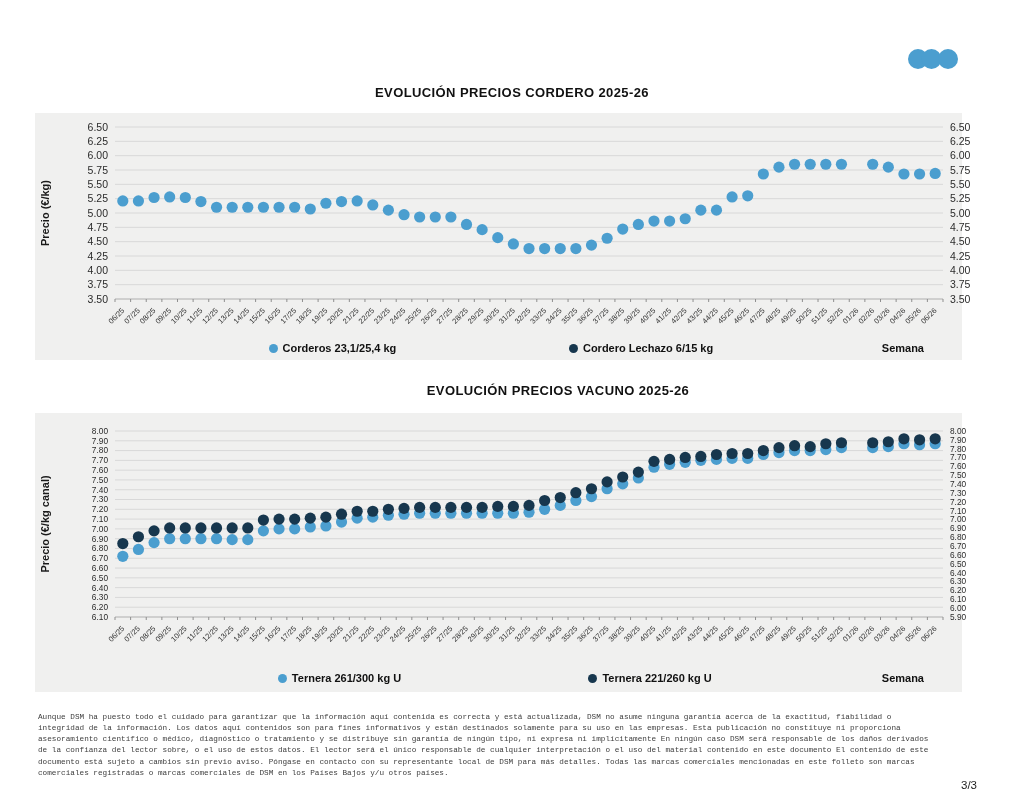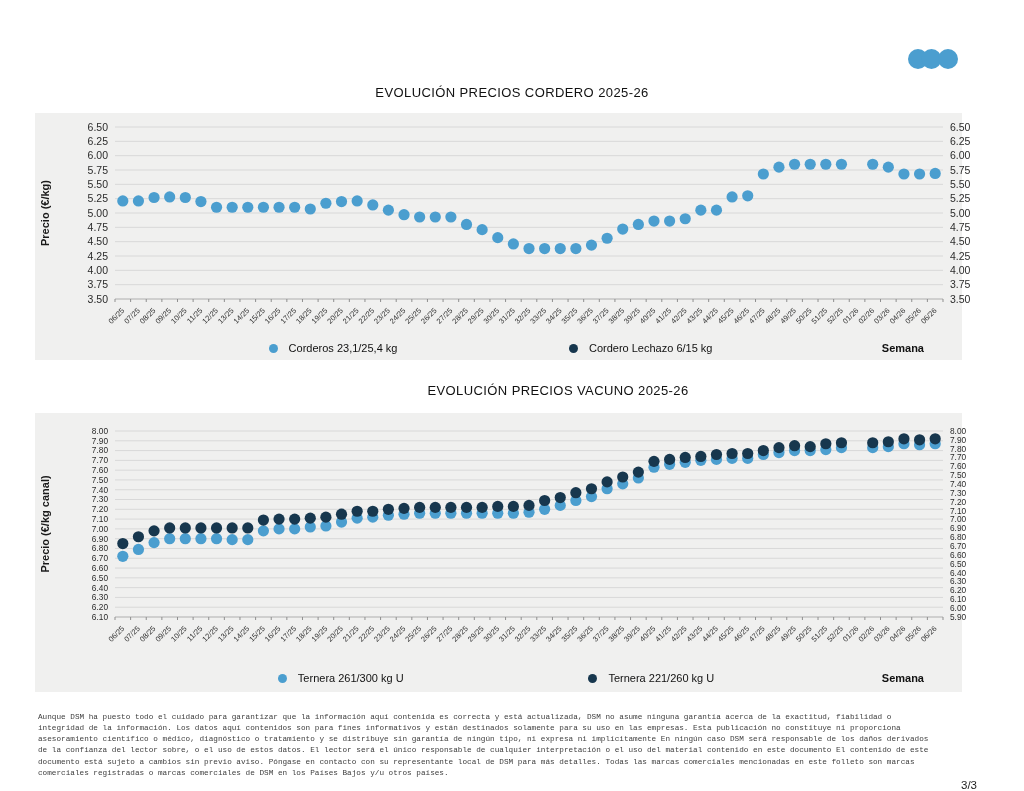--- a/index.html
+++ b/index.html
@@ -1,39 +1,39 @@
 <!DOCTYPE html>
 <html><head>
 <meta charset="utf-8">
 <style>
   * { margin:0; padding:0; box-sizing:border-box; }
   html,body { width:1024px; height:791px; background:#ffffff; overflow:hidden;
               font-family:"Liberation Sans", sans-serif; }
   #page { position:relative; width:1024px; height:791px; background:#fff; }
 
   .chart-title { position:absolute; left:0; width:1024px; text-align:center;
-                 font-size:13px; font-weight:normal; letter-spacing:.4px; color:#111; }
+                 font-size:13px; font-weight:bold; letter-spacing:.4px; color:#111; }
   #title1 { top:85px; }
   #title2 { top:383px;margin-left:46px; }
 
   .panel { position:absolute; left:35px; width:927px; background:#f0f0ef; }
   #panel1 { top:113px;  height:247px; }
   #panel2 { top:413px;  height:279px; }
 
   .plot-svg { display:block; }
 
   .grid        { stroke:#d8d8d8; stroke-width:1; }
   .axisline    { stroke:#aeaeae; stroke-width:1; }
   .axis-tick   { stroke:#8f8f8f; stroke-width:1; }
   .ytick-label { fill:#2b2b2b; }
   .xtick-label { fill:#333333; font-size:7.5px; }
   .ylabel      { fill:#1a1a1a; font-weight:bold; font-size:11px; }
 
-  .legend-item { position:absolute; display:flex; align-items:center; gap:11px;
-                 font-size:11px; font-weight:normal; color:#111; white-space:nowrap; }
+  .legend-item { position:absolute; display:flex; align-items:center; gap:5px;
+                 font-size:11px; font-weight:bold; color:#111; white-space:nowrap; }
   .legend-dot  { width:9px; height:9px; border-radius:50%; display:inline-block; }
   .x-axis-title{ position:absolute; right:38px; font-size:11px; font-weight:bold; color:#111; }
 
   #panel1 .legend-item, #panel1 .x-axis-title { top:229px; }
   #panel2 .legend-item, #panel2 .x-axis-title { top:259px; }
 
   #logo { position:absolute; left:908px; top:48px; }
 
   #disclaimer { position:absolute; left:38px; top:712px; width:902px;
                 font-size:7.7px; line-height:1.45; color:#3d3d3d;font-family:Liberation Mono, monospace; }

